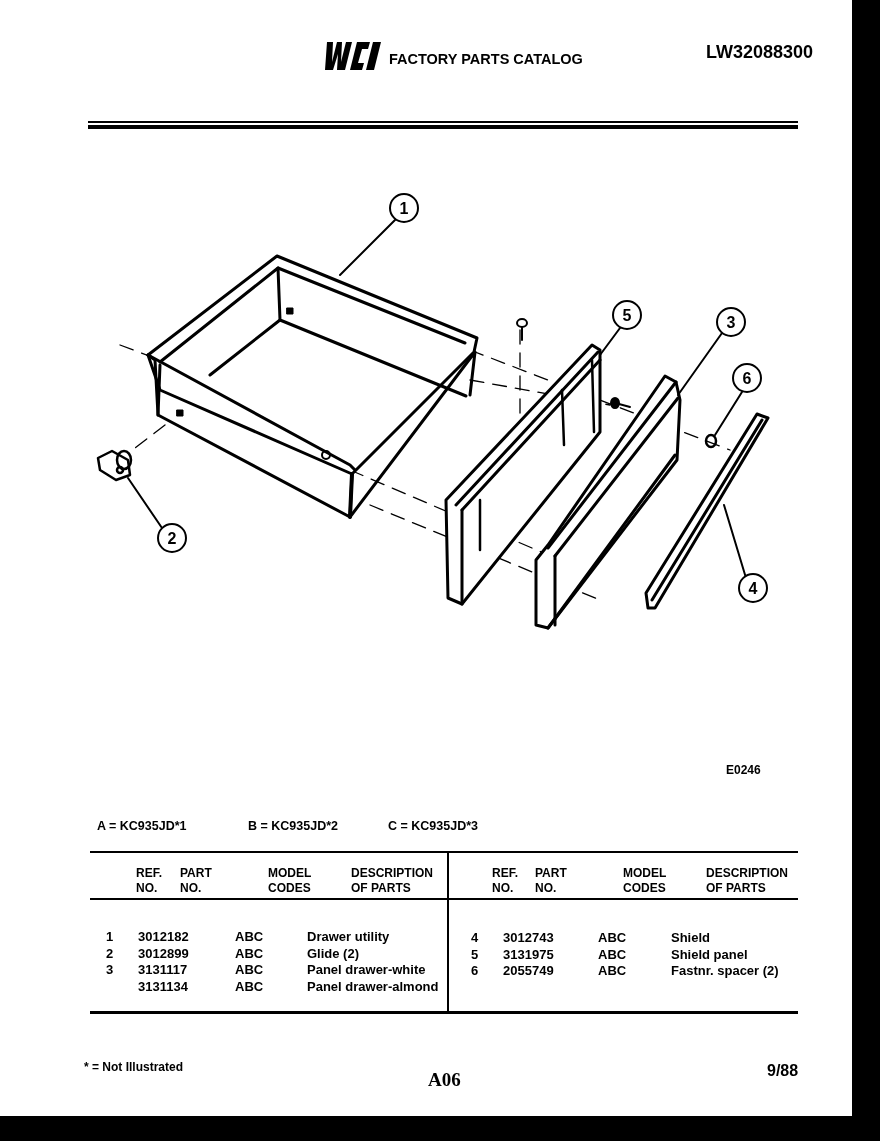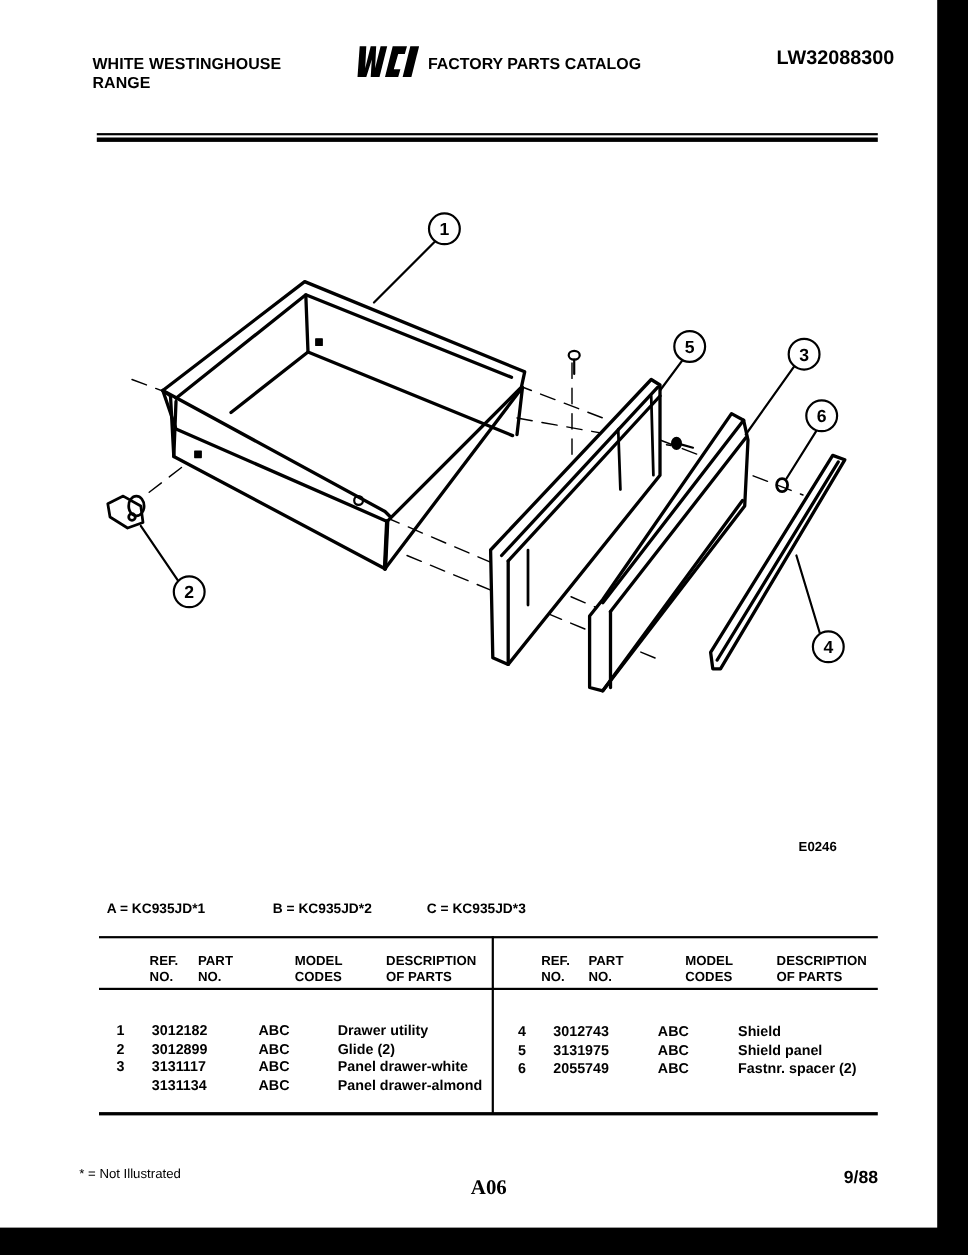--- a/index.html
+++ b/index.html
@@ -30,34 +30,30 @@
   .rule2 { position:absolute; left:88px; top:125px; width:710px; height:4px; background:#000; }
   .diagram { position:absolute; left:0; top:140px; width:852px; height:640px; }
   .fig-code { position:absolute; left:716px; top:763px; font-weight:bold; font-size:12px;padding-left:10px; }
   .models { position:absolute; top:819px; font-weight:bold; font-size:12.5px; white-space:nowrap;text-align:right; }
   .tbl-top { position:absolute; left:90px; top:851px; width:708px; height:2px; background:#000; }
   .tbl-mid { position:absolute; left:90px; top:898px; width:708px; height:2px; background:#000; }
   .tbl-bot { position:absolute; left:90px; top:1011px; width:708px; height:3px; background:#000; }
   .tbl-div { position:absolute; left:447px; top:851px; width:2px; height:162px; background:#000; }
   .th { position:absolute; top:866px; font-weight:bold; font-size:12px; line-height:15px; white-space:nowrap;margin-left:33px; }
   .row { position:absolute; font-weight:bold; font-size:13px; line-height:16.5px; white-space:nowrap; }
-  .footnote { position:absolute; left:72px; top:1060px; font-weight:normal; font-size:12px; white-space:nowrap; }
+  .footnote { position:absolute; left:84px; top:1060px; font-weight:bold; font-size:12px; white-space:nowrap; }
   .pageno { position:absolute; left:428px; top:1057px; font-family:"Liberation Serif", serif; font-weight:bold; font-size:19px;margin-top:12px; }
   .date { position:absolute; left:767px; top:1062px; font-weight:bold; font-size:16px; }
   .callout text { font-family:"Liberation Sans", sans-serif; font-weight:bold; font-size:16px; }
 </style>
 </head>
 <body>
 
 <div class="page">
 
-  <div class="hdr-left">
-    <div>WHITE WESTINGHOUSE</div>
-    <div>RANGE</div>
-  </div>
 
   <svg class="logo" viewBox="0 0 62 32">
     <g fill="#000">
 
       <polygon points="4,2 10,2 9,22 14,2 19,2 18,22 23,2 29,2 22,30 14,30 15,14 10,30 2,30"></polygon>
 
       <path d="M34,2 L47,2 L45,9 L39,9 L35,23 L41,23 L39,30 L27,30 Z"></path>
 
       <polygon points="50,2 58,2 51,30 43,30"></polygon>
     </g>

